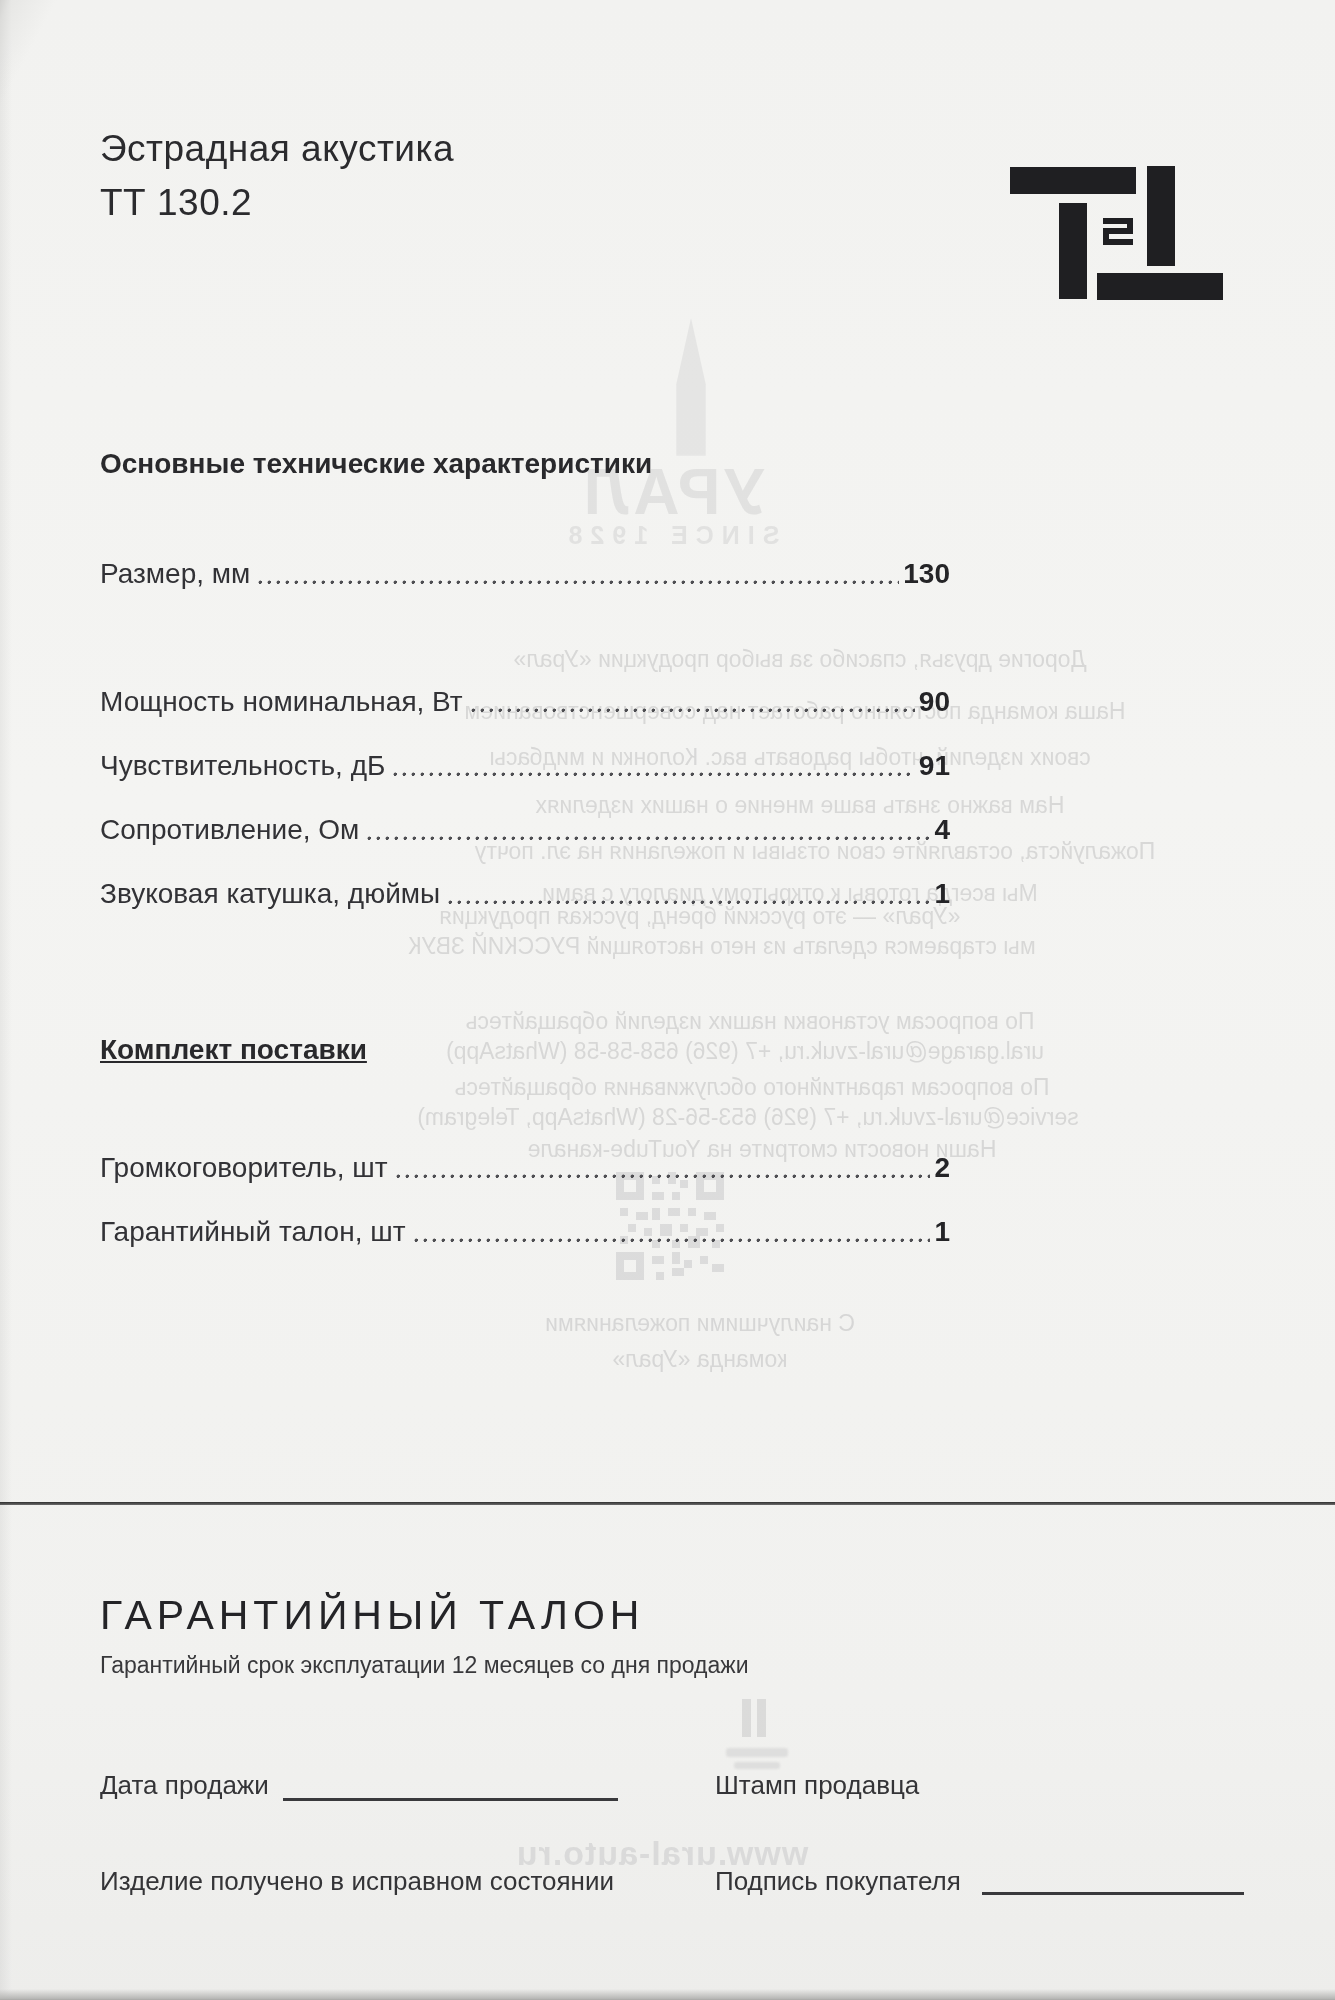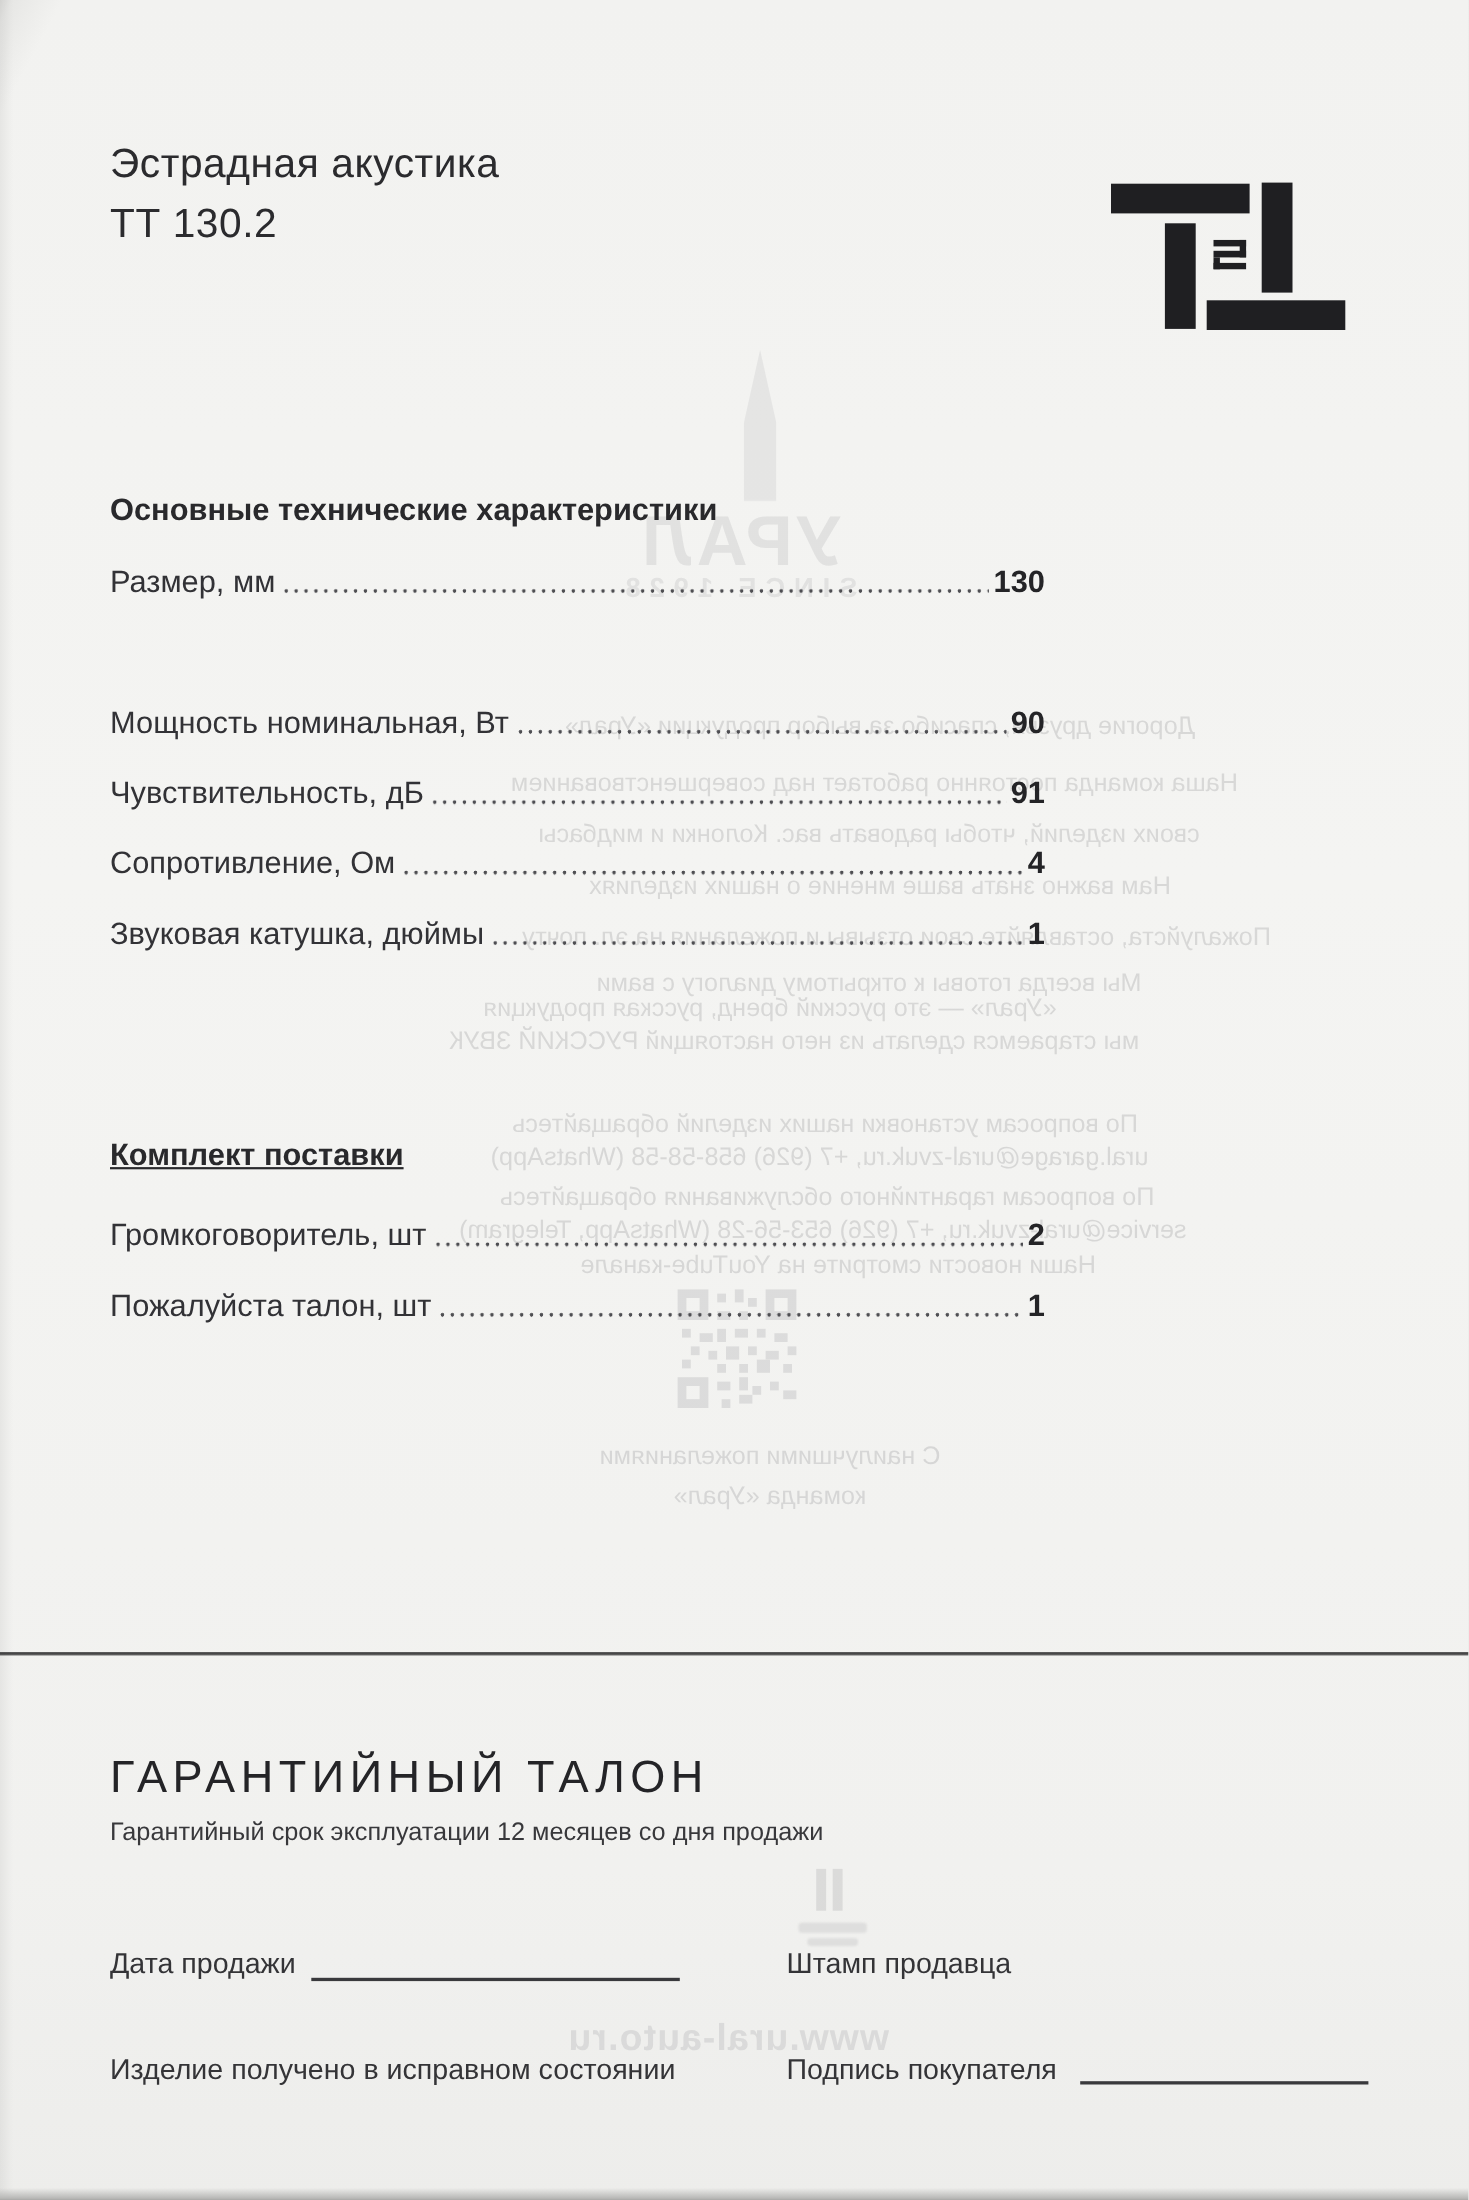--- a/index.html
+++ b/index.html
@@ -27,21 +27,21 @@
   .title-line{position:absolute;left:100px;font-size:37px;font-weight:400;color:#2b2b2e;letter-spacing:0.5px;}
 
   
   .logo{position:absolute;left:1010px;top:166px;width:213px;height:134px;}
   .logo .bar{position:absolute;background:#1f1f22;}
 
   
   .section-heading{position:absolute;left:100px;font-size:28px;font-weight:700;color:#29292c;}
   .dotrow{
     position:absolute;left:100px;width:850px;height:34px;
-    display:flex;align-items:flex-end;font-size:28px;color:#323236;
+    display:flex;align-items:flex-end;font-size:28px;color:#323236;margin-top:45px;
   }
   .dotrow .lbl{white-space:nowrap;line-height:34px;}
   .dotrow .leader{
     flex:1;height:5px;margin:0 4px 6px 8px;
     background-image:radial-gradient(circle at 2.2px 2.2px,#4e4e52 1.5px,rgba(0,0,0,0) 1.9px);
     background-size:9px 5px;background-repeat:repeat-x;
   }
   .dotrow .val{white-space:nowrap;font-weight:700;line-height:34px;color:#242427;}
 
   
@@ -194,21 +194,21 @@
   </div>
 
   <div class="section-heading" style="top:1034px;text-decoration:underline;">Комплект поставки</div>
 
   <div class="dotrow" style="top:1106px;justify-content:flex-end;">
     <span class="lbl">Громкоговоритель, шт</span>
     <span class="leader"></span>
     <span class="val">2</span>
   </div>
   <div class="dotrow" style="top:1170px;">
-    <span class="lbl">Пожалуйста талон, шт</span>
+    <span class="lbl">Гарантийный талон, шт</span>
     <span class="leader"></span>
     <span class="val">1</span>
   </div>
 
   <div class="divider"></div>
 
   <div class="warranty-title">ГАРАНТИЙНЫЙ ТАЛОН</div>
   <div class="warranty-sub">Гарантийный срок эксплуатации 12 месяцев со дня продажи</div>
 
   <div class="field-label" style="left:100px;top:1770px;">Дата продажи</div>

